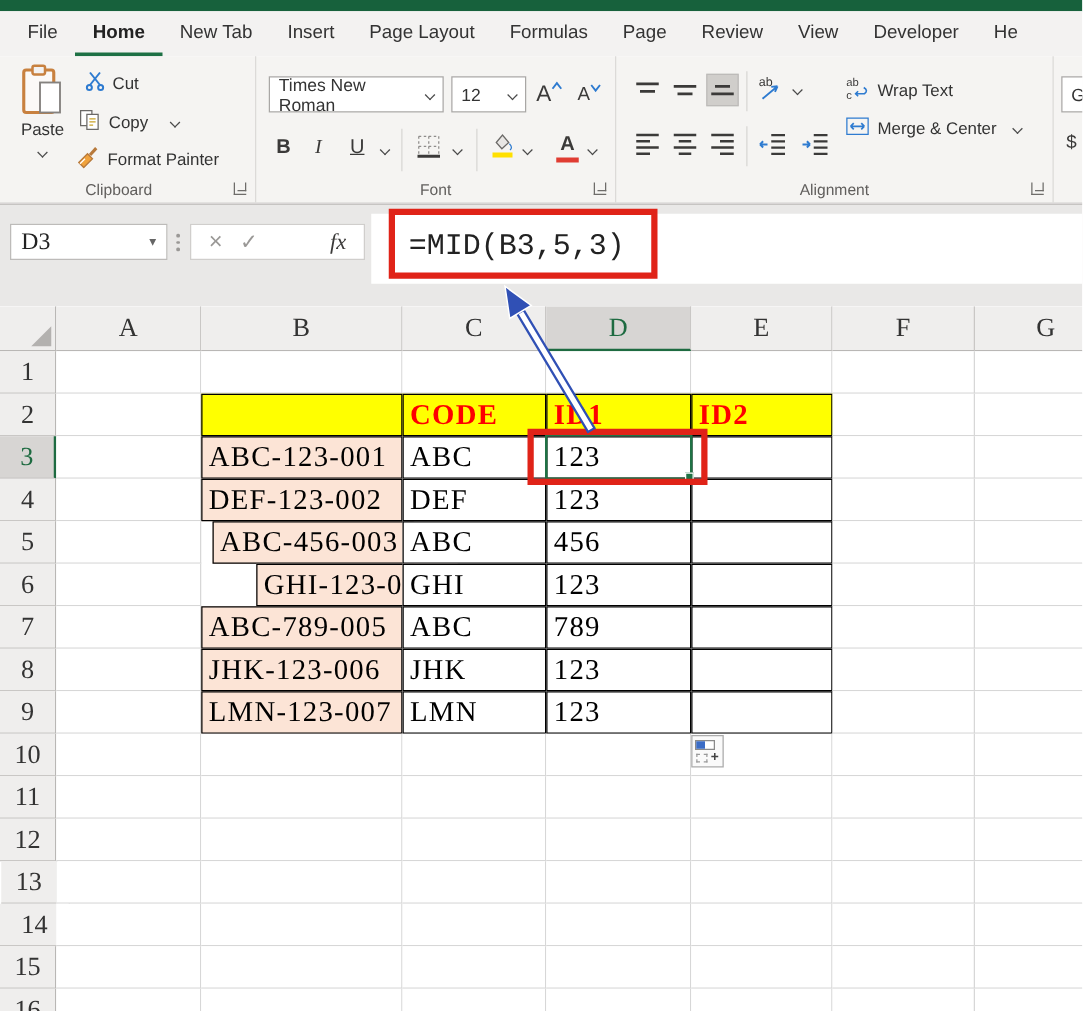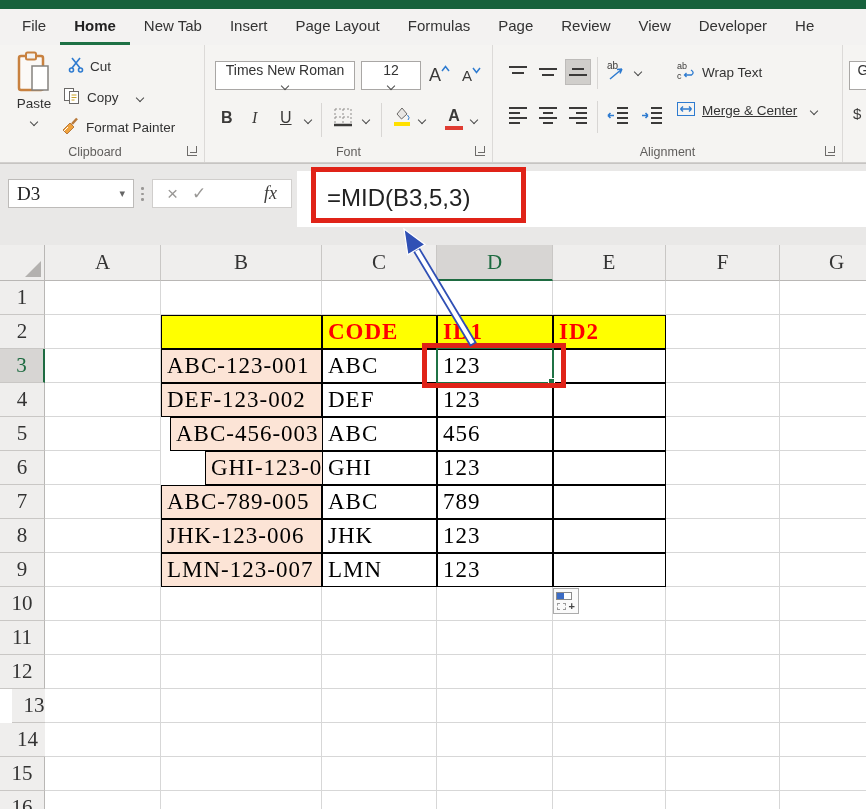--- a/index.html
+++ b/index.html
@@ -28,21 +28,21 @@
          border-bottom:1.4px solid #4a4a4a; transform:rotate(45deg); vertical-align:middle; }
   .ritem { position:absolute; display:flex; align-items:center; gap:6px; font-size:13.5px; color:#333;
            white-space:nowrap; }
 
   
   .paste-btn { position:absolute; left:8px; top:6px; width:52px; height:88px; text-align:center;
                font-size:13.5px; color:#333; }
   .paste-btn .chv { margin-top:6px; }
   
   .combo { position:absolute; background:#fff; border:1px solid #A9A7A5; display:flex;
-           align-items:center; justify-content:space-between; padding:0 7px; font-size:14px; color:#333;flex-direction:column; }
+           align-items:center; justify-content:space-between; padding:0 7px; font-size:14px; color:#333; }
   .fbtn { position:absolute; font-size:16px; color:#3B3A39; }
   .sepv { position:absolute; width:1px; background:#D8D6D4; }
   .icon-bar { display:block; height:4px; margin-top:1px; }
   .aicons { position:absolute; width:26px; height:26px; display:flex; align-items:center; justify-content:center; }
   .aicons.active { background:#D0CECB; border:1px solid #BDBBB9; }
 
   
   .fbar { position:absolute; left:0; top:163px; width:866px; height:82px; background:#E9E8E7;
           border-top:1px solid #C6C4C2; }
   .namebox { position:absolute; left:8px; top:15px; width:126px; height:29px; background:#fff;
@@ -52,21 +52,21 @@
   .dots { position:absolute; left:141px; top:23px; display:flex; flex-direction:column; gap:3px; }
   .dots i { width:2.5px; height:2.5px; background:#9a9896; border-radius:50%; }
   .fxbox { position:absolute; left:152px; top:15px; width:140px; height:29px; background:#fff;
            border:1px solid #D0CECC; display:flex; align-items:center; justify-content:space-between;
            padding:0 14px; }
   .fxbox .x { font-size:19px; color:#9a9896; }
   .fxbox .ok { font-size:17px; color:#9a9896; }
   .fxbox .fx { font-family:"Liberation Serif", serif; font-style:italic; font-size:18px; color:#3B3A39;margin-left:44px; }
   .ffield { position:absolute; left:297px; top:7px; width:569px; height:56px; background:#fff; }
   .ffield span { position:absolute; left:30px; top:0; line-height:54px;
-                 font-family:Liberation Sans, sans-serif; font-size:24px; color:#222; }
+                 font-family:Liberation Mono, monospace; font-size:24px; color:#222; }
 
   
   .sheet { position:absolute; left:0; top:245px; width:866px; height:564px; background:#fff; overflow:hidden; }
   .sheet > div { position:absolute; }
   .corner { background:#EFEEED; border-right:1px solid #B9B7B5; border-bottom:1px solid #B9B7B5; }
   .corner::after { content:""; position:absolute; right:3px; bottom:3px; width:0; height:0;
                    border-left:16px solid transparent; border-bottom:16px solid #B3B1AF; }
   .ch { background:#EFEEED; border-right:1px solid #C9C7C5; border-bottom:1px solid #B9B7B5;
         font-family:"Liberation Serif", serif; font-size:21px; color:#333; text-align:center; line-height:35px; }
   .ch.sel { background:#D7D5D3; color:#1E6B41; border-bottom:2px solid #1E6B41; }
@@ -270,21 +270,21 @@
             <path d="M11 2 H22 M11 7 H22 M11 12 H22 M11 17 H22" stroke="#3B3A39" stroke-width="1.8"></path>
         <path d="M8 9.5 L2 9.5 M2 9.5 l2.5 -2.5 M2 9.5 l2.5 2.5" stroke="#2E7BD0" stroke-width="1.6" fill="none"></path>
           </svg>
       </div>
       <div class="aicons" style="left:146px;top:58px;">
         <svg width="24" height="20">
             <path d="M11 2 H22 M11 7 H22 M11 12 H22 M11 17 H22" stroke="#3B3A39" stroke-width="1.8"></path>
         <path d="M2 9.5 L8 9.5 M8 9.5 l-2.5 -2.5 M8 9.5 l-2.5 2.5" stroke="#2E7BD0" stroke-width="1.6" fill="none"></path>
           </svg>
       </div>
-      <div class="ritem" style="left:183px;top:56px;text-decoration:underline;">
+      <div class="ritem" style="left:183px;top:48px;">
         <span>
           <svg width="20" height="16" viewBox="0 0 20 16" fill="none">
             <rect x="1.5" y="1.5" width="17" height="13" stroke="#2E7BD0"></rect>
             <path d="M4.5 8 H15.5 M4.5 8 l2.5 -2.5 M4.5 8 l2.5 2.5 M15.5 8 l-2.5 -2.5 M15.5 8 l-2.5 2.5" stroke="#2E7BD0" stroke-width="1.4"></path>
             </svg>
         </span>
         <span>Merge &amp; Center</span>
         <span class="chv" style="margin-left:8px;"></span>
       </div>
       <div class="grp-label">Alignment</div>
@@ -417,21 +417,21 @@
       <div class="cell" style="left: 666px; top: 376px; width: 114px; height: 34px;"></div>
       <div class="cell" style="left: 780px; top: 376px; width: 114px; height: 34px;"></div>
       <div class="rh" style="left: 0px; top: 410px; width: 45px; height: 34px;">12</div>
       <div class="cell" style="left: 45px; top: 410px; width: 116px; height: 34px;"></div>
       <div class="cell" style="left: 161px; top: 410px; width: 161px; height: 34px;"></div>
       <div class="cell" style="left: 322px; top: 410px; width: 115px; height: 34px;"></div>
       <div class="cell" style="left: 437px; top: 410px; width: 116px; height: 34px;"></div>
       <div class="cell" style="left: 553px; top: 410px; width: 113px; height: 34px;"></div>
       <div class="cell" style="left: 666px; top: 410px; width: 114px; height: 34px;"></div>
       <div class="cell" style="left: 780px; top: 410px; width: 114px; height: 34px;"></div>
-      <div class="rh" style="left: 12px; top: 444px; width: 45px; height: 34px;">13</div>
+      <div class="rh" style="left: 1px; top: 444px; width: 45px; height: 34px;">13</div>
       <div class="cell" style="left: 45px; top: 444px; width: 116px; height: 34px;"></div>
       <div class="cell" style="left: 161px; top: 444px; width: 161px; height: 34px;"></div>
       <div class="cell" style="left: 322px; top: 444px; width: 115px; height: 34px;"></div>
       <div class="cell" style="left: 437px; top: 444px; width: 116px; height: 34px;"></div>
       <div class="cell" style="left: 553px; top: 444px; width: 113px; height: 34px;"></div>
       <div class="cell" style="left: 666px; top: 444px; width: 114px; height: 34px;"></div>
       <div class="cell" style="left: 780px; top: 444px; width: 114px; height: 34px;"></div>
       <div class="rh" style="left: 0px; top: 478px; width: 56px; height: 34px;">14</div>
       <div class="cell" style="left: 45px; top: 478px; width: 116px; height: 34px;"></div>
       <div class="cell" style="left: 161px; top: 478px; width: 161px; height: 34px;"></div>

